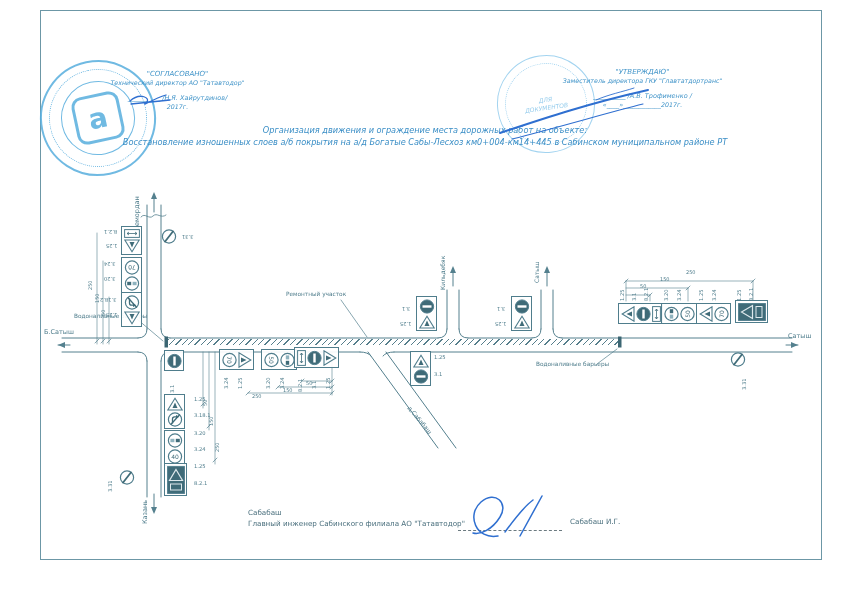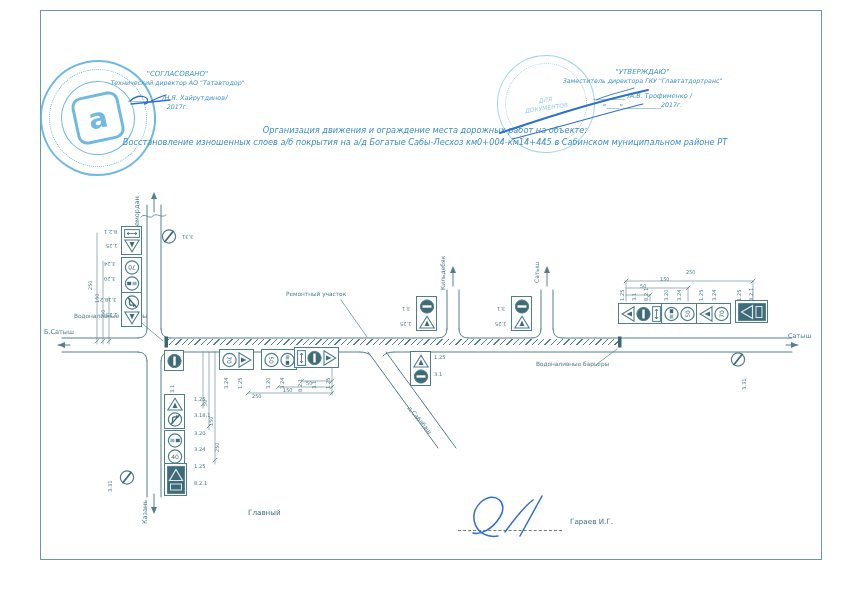--- a/index.html
+++ b/index.html
@@ -118,24 +118,25 @@
     <div class="w3">__________ /А.В. Трофименко /</div>
     <div class="w4">«____»____________2017г.</div>
   </div>
 
   <div class="title">
     <div>Организация движения и ограждение места дорожных работ на объекте:</div>
     <div>Восстановление изношенных слоев а/б покрытия на а/д Богатые Сабы-Лесхоз км0+004-км14+445 в Сабинском муниципальном районе РТ</div>
   </div>
 
   <div class="fblk">
-    <div>Главный</div>
+    <div>Сабабаш</div>
+    <div>Главный инженер Сабинского филиала АО "Татавтодор"</div>
   </div>
   <div class="fsigline"></div>
-  <div class="fname">Гараев И.Г.</div>
+  <div class="fname">Сабабаш И.Г.</div>
 
   <svg class="abs" style="left:0;top:0" width="850" height="601" viewBox="0 0 850 601" fill="none" stroke="#2f6fd0" stroke-linecap="round">
     <path d="M130,101 C140,92 152,98 146,103 C141,107 153,99 166,95 M131,104 L170,100" stroke-width="1.3"></path>
     <path d="M500,133 C545,118 590,103 648,90" stroke-width="2"></path>
     <path d="M512,139 C560,127 610,112 643,104" stroke-width="1.1"></path>
     <path d="M596,100 C610,94 622,92 634,88" stroke-width="0.9"></path>
     <path d="M498,536 C476,540 466,515 481,502 C495,490 509,503 500,517 C492,530 480,535 473,533" stroke-width="1.5"></path>
     <path d="M505,532 C516,517 526,505 533,500 M520,536 L542,496" stroke-width="1.5"></path>
   </svg>
 

